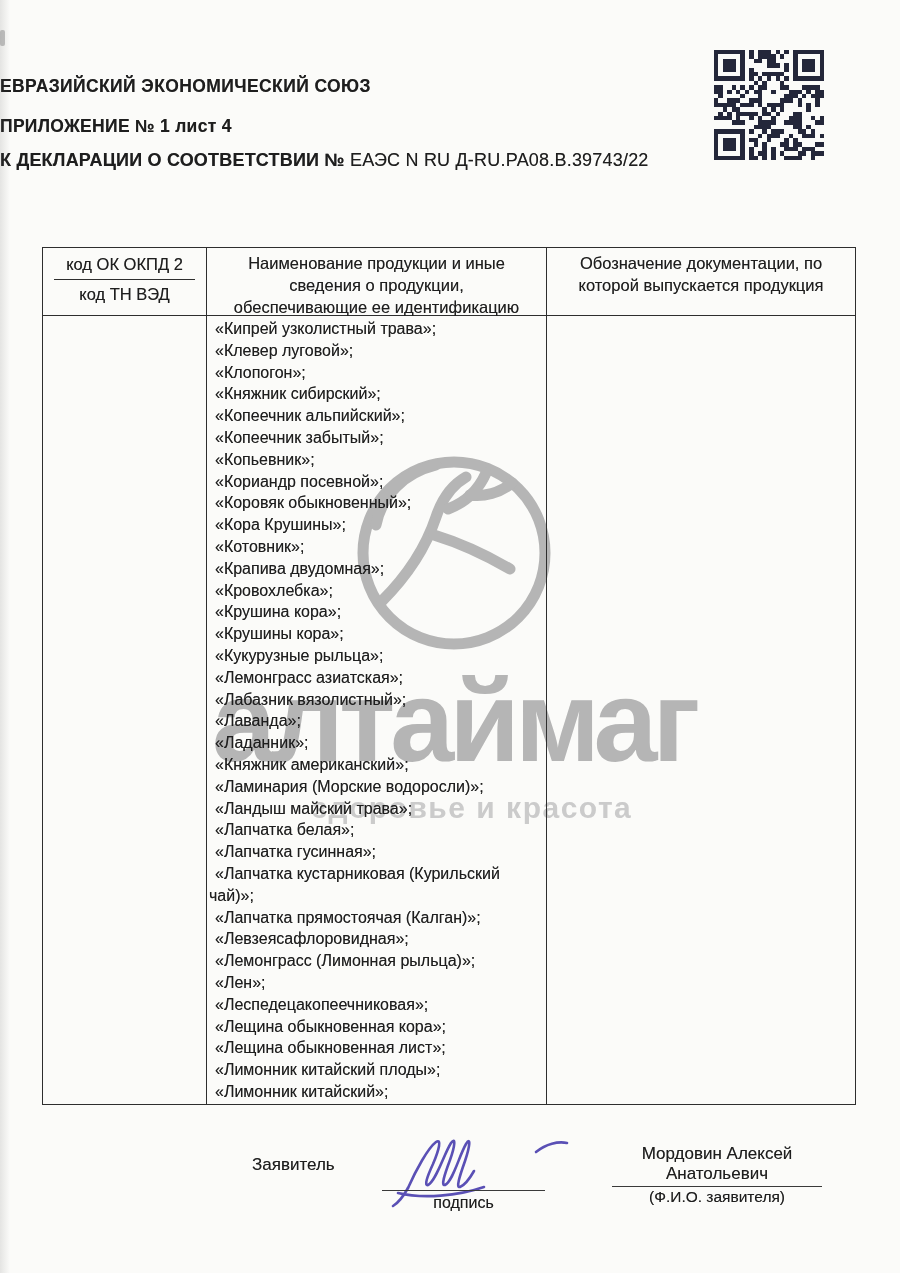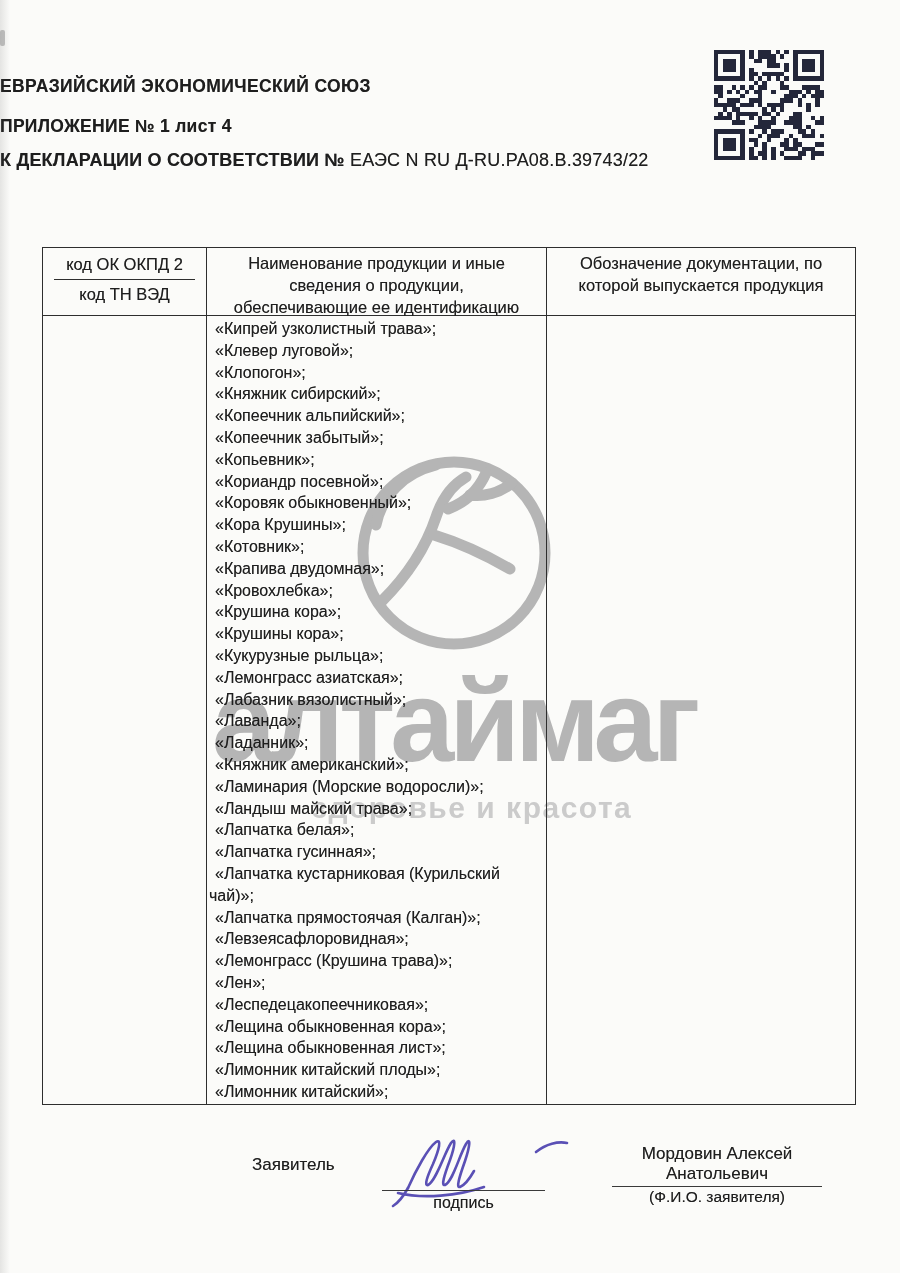--- a/index.html
+++ b/index.html
@@ -449,21 +449,21 @@
         <div class="product">«Лаванда»;</div>
         <div class="product">«Ладанник»;</div>
         <div class="product">«Княжник американский»;</div>
         <div class="product">«Ламинария (Морские водоросли)»;</div>
         <div class="product">«Ландыш майский трава»;</div>
         <div class="product">«Лапчатка белая»;</div>
         <div class="product">«Лапчатка гусинная»;</div>
         <div class="product">«Лапчатка кустарниковая (Курильский чай)»;</div>
         <div class="product">«Лапчатка прямостоячая (Калган)»;</div>
         <div class="product">«Левзеясафлоровидная»;</div>
-        <div class="product">«Лемонграсс (Крушина трава)»;</div>
+        <div class="product">«Лемонграсс (Лимонная рыльца)»;</div>
         <div class="product">«Лен»;</div>
         <div class="product">«Леспедецакопеечниковая»;</div>
         <div class="product">«Лещина обыкновенная кора»;</div>
         <div class="product">«Лещина обыкновенная лист»;</div>
         <div class="product">«Лимонник китайский плоды»;</div>
         <div class="product">«Лимонник китайский»;</div>
       </div>
     <div class="cell body-cell"></div>
   </div>
 

